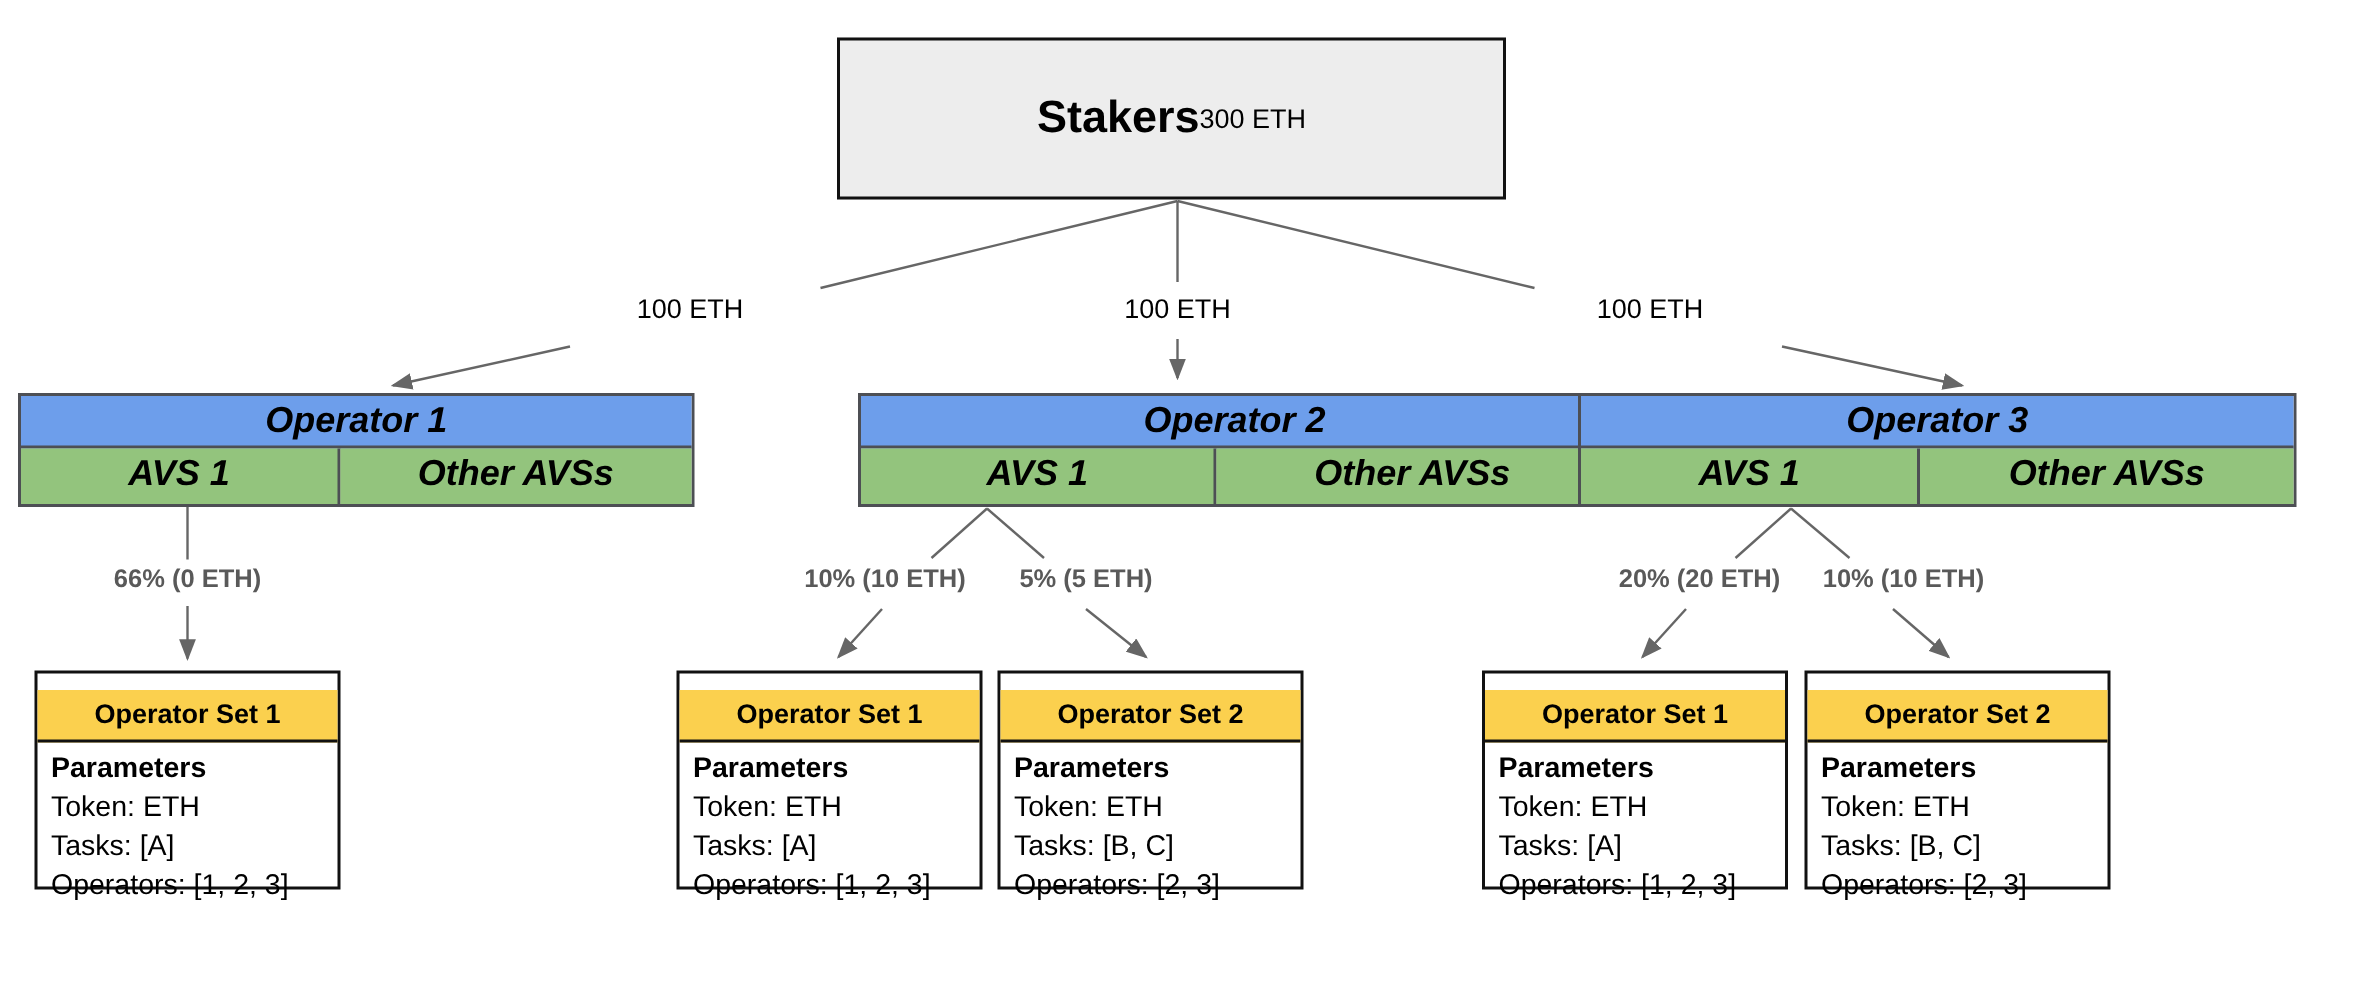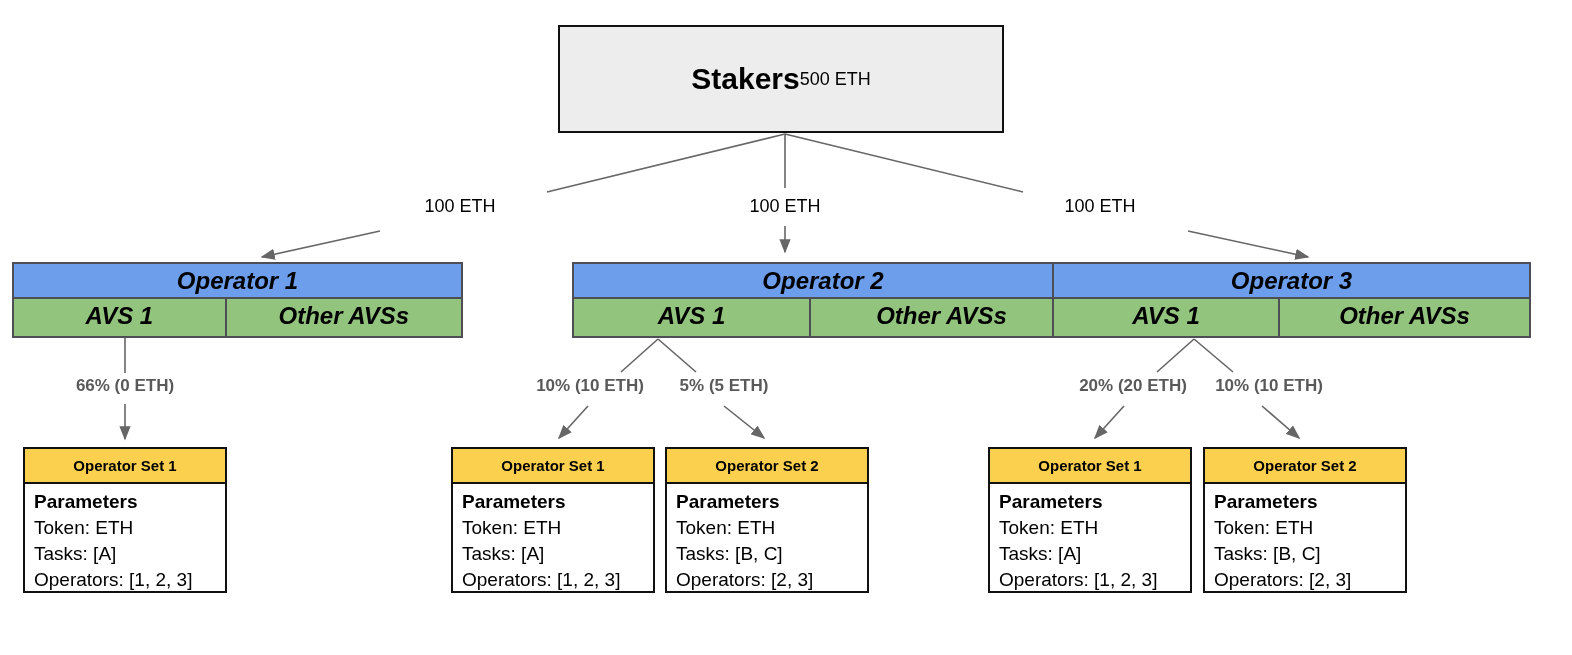--- a/index.html
+++ b/index.html
@@ -46,21 +46,21 @@
   .op-cell.avs { width:47.6%; border-right:2px solid #4d4f54; }
   .op-cell.other { width:52.4%; }
 
   
   .set-card {
     position:absolute; top:447px; width:204px; height:146px;
     border:2px solid #111; background:#fff; z-index:1;
   }
   .set-card-header {
     height:35px; background:var(--operator-set-header,#fbd04e); border-bottom:2px solid #111;
-    font-size:15px; font-weight:bold; color:#000; text-align:center; line-height:33px;
+    font-size:18px; font-weight:bold; color:#000; text-align:center; line-height:33px;margin-top:11px;
   }
   .set-card-body { padding:5px 8px 0 9px; }
   .param-heading { font-size:19px; font-weight:bold; color:#000; line-height:26px; }
   .param-line { font-size:19px; color:#000; line-height:26px; white-space:nowrap; }
 </style>
 </head>
 <body>
 
 <div class="canvas">
 
@@ -91,21 +91,21 @@
       <line x1="125" y1="404" x2="125" y2="439"></line>
       <line x1="588" y1="406" x2="559" y2="438"></line>
       <line x1="724" y1="406" x2="764" y2="438"></line>
       <line x1="1124" y1="406" x2="1095" y2="438"></line>
       <line x1="1262" y1="406" x2="1299" y2="438"></line>
     </g>
   </svg>
 
   <div class="stakers">
     <div class="stakers-title">Stakers</div>
-    <div class="stakers-amount">500 ETH</div>
+    <div class="stakers-amount">300 ETH</div>
   </div>
 
   <div class="eth-label" style="left:385px">100 ETH</div>
   <div class="eth-label" style="left:710px">100 ETH</div>
   <div class="eth-label" style="left:1025px">100 ETH</div>
 
   <div class="op-group" style="left:12px;width:451px">
     <div class="op-header">Operator 1</div>
     <div class="op-row">
       <div class="op-cell avs">AVS 1</div>

